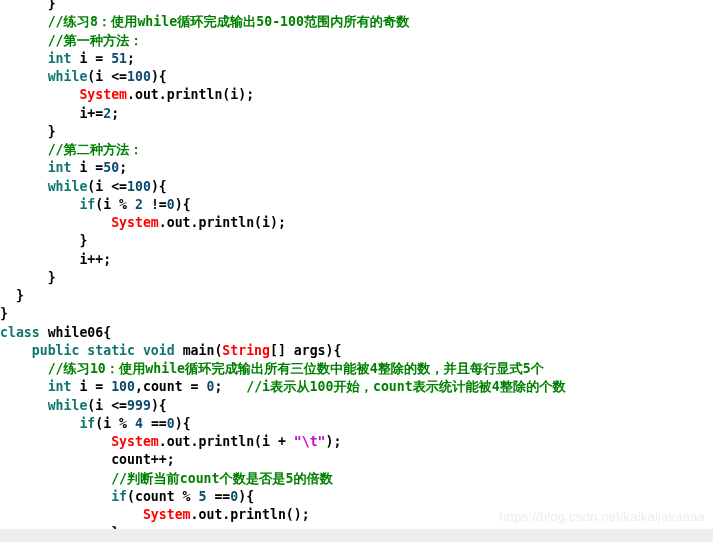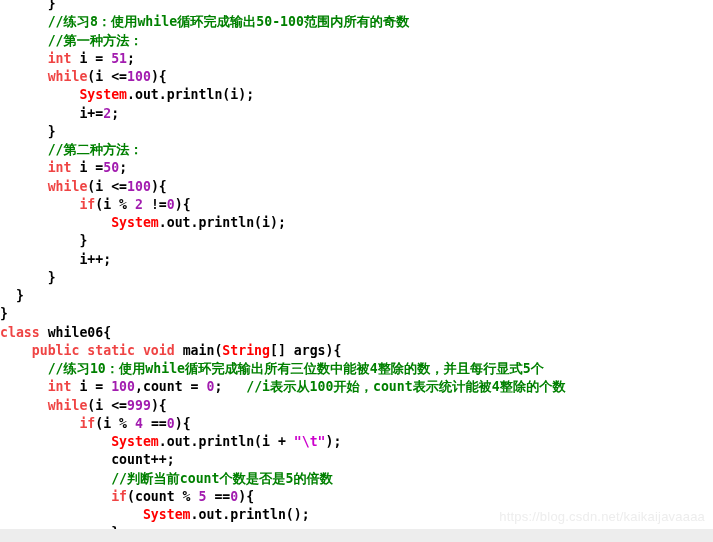--- a/index.html
+++ b/index.html
@@ -32,23 +32,23 @@
     white-space: pre;
     letter-spacing: 0px;
     -webkit-font-smoothing: none;
   }
   .code-line {
     height: 18.25px;
     white-space: pre;
     color: #000000;
   }
   
-  .tok-kw      { color: #ef4444; }
+  .tok-kw      { color: #0f766e; }
   .tok-cls     { color: #ff0000; }
-  .tok-num     { color: #a21caf; }
+  .tok-num     { color: #0c4a6e; }
   .tok-str     { color: #cc00cc; }
   .tok-cmt     { color: #008000; }
   .tok-plain   { color: #000000; }
 
   
   .cjk {
     font-family: "DejaVu Sans", "Liberation Sans", sans-serif;
     font-weight: bold;
     margin-top: 32px;
   }

